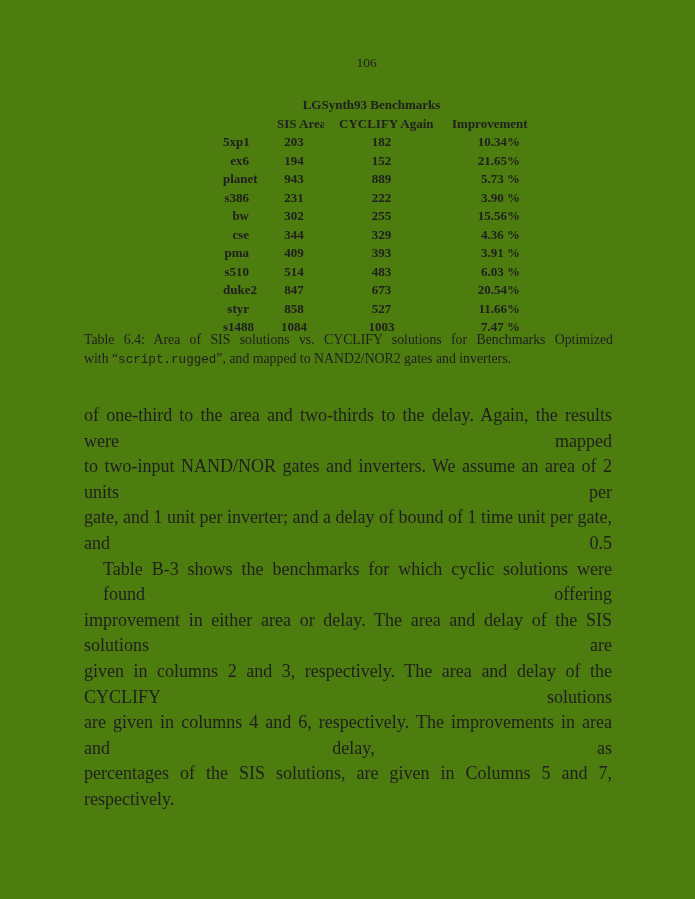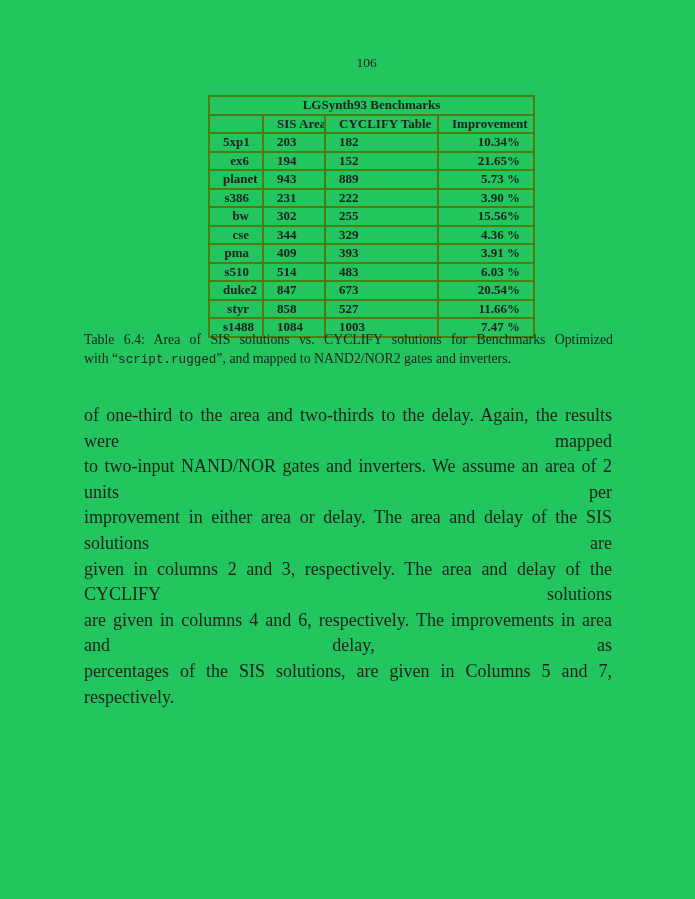--- a/index.html
+++ b/index.html
@@ -1,21 +1,21 @@
 <!DOCTYPE html>
 <html><head>
 <meta charset="utf-8">
 <style>
   html, body { margin: 0; padding: 0; background: #e8e8e8; }
   .page {
     position: relative;
     width: 695px;
     height: 899px;
     margin: 0 auto;
-    background: #22c55e;
+    background: #4d7c0f;
     color: #1f1f1f;
     font-family: "Liberation Serif", serif;
     overflow: hidden;
   }
   .page-number {
     position: absolute;
     top: 55px;
     left: 38px;
     right: 0;
     text-align: center;
@@ -37,21 +37,21 @@
     border: 2px solid #4d7c0f;
     padding: 1px 13px;
     line-height: 14.5px;
     font-weight: bold;
     overflow: hidden;
     white-space: nowrap;
   }
   td.title-cell { text-align: center; line-height: 15px; }
   th.hdr { text-align: center; line-height: 15.5px; }
   td.name  { text-align: right; }
-  td.num   { text-align: left; }
+  td.num   { text-align: center; }
   td.imp   { text-align: right; padding-right: 10px; }
   .caption {
     position: absolute;
     left: 84px;
     top: 331px;
     width: 529px;
     font-size: 13.8px;
     line-height: 18.5px;
   }
   .body-text {
@@ -86,21 +86,21 @@
           <col style="width:113px">
           <col style="width:96px">
       </colgroup>
       <tbody>
         <tr>
           <td class="title-cell" colspan="4">LGSynth93 Benchmarks</td>
         </tr>
         <tr>
           <th class="hdr"></th>
           <th class="hdr">SIS Area</th>
-          <th class="hdr">CYCLIFY Table</th>
+          <th class="hdr">CYCLIFY Again</th>
           <th class="hdr">Improvement</th>
         </tr>
         <tr>
           <td class="name">5xp1</td>
           <td class="num">203</td>
           <td class="num">182</td>
           <td class="imp">10.34%</td>
         </tr>
         <tr>
           <td class="name">ex6</td>
@@ -169,23 +169,25 @@
   <div class="caption">
     <div class="jline">Table 6.4: Area of SIS solutions vs. CYCLIFY solutions for Benchmarks Optimized</div>
     <div class="lastline"><span>with “</span><span class="mono">script.rugged</span><span>”, and mapped to NAND2/NOR2 gates and inverters.</span></div>
   </div>
 
   <div class="body-text">
     <p>
       </p>
       <div class="jline">of one-third to the area and two-thirds to the delay. Again, the results were mapped</div>
       <div class="jline">to two-input NAND/NOR gates and inverters. We assume an area of 2 units per</div>
+      <div class="jline">gate, and 1 unit per inverter; and a delay of bound of 1 time unit per gate, and 0.5</div>
     <p></p>
     <p>
       </p>
+      <div class="jline indent">Table B-3 shows the benchmarks for which cyclic solutions were found offering</div>
       <div class="jline">improvement in either area or delay. The area and delay of the SIS solutions are</div>
       <div class="jline">given in columns 2 and 3, respectively. The area and delay of the CYCLIFY solutions</div>
       <div class="jline">are given in columns 4 and 6, respectively. The improvements in area and delay, as</div>
       <div class="lastline">percentages of the SIS solutions, are given in Columns 5 and 7, respectively.</div>
     <p></p>
   </div>
 
 </div>
 
 </body></html>

